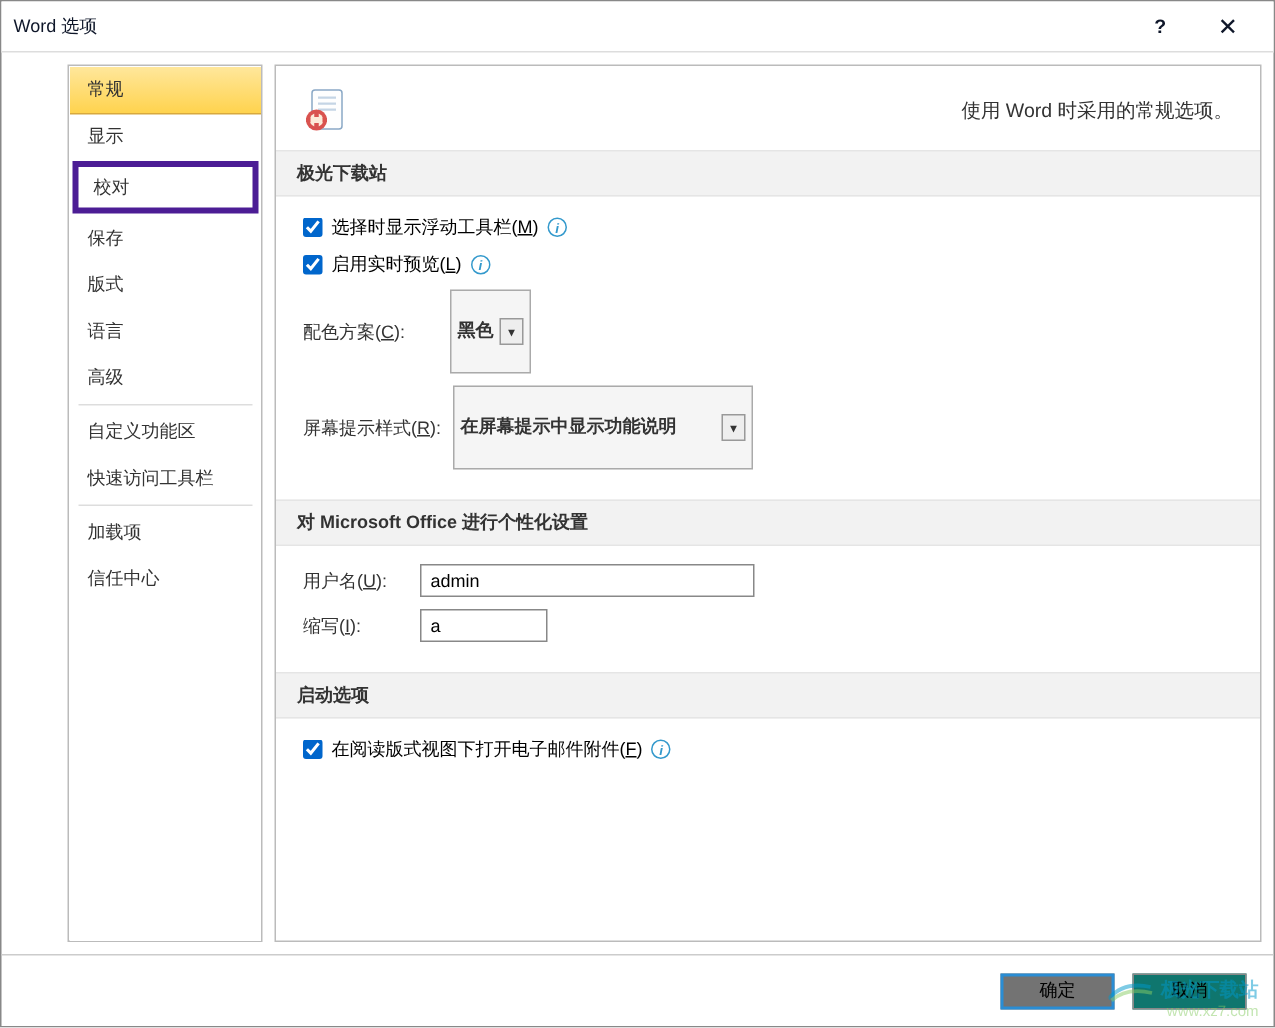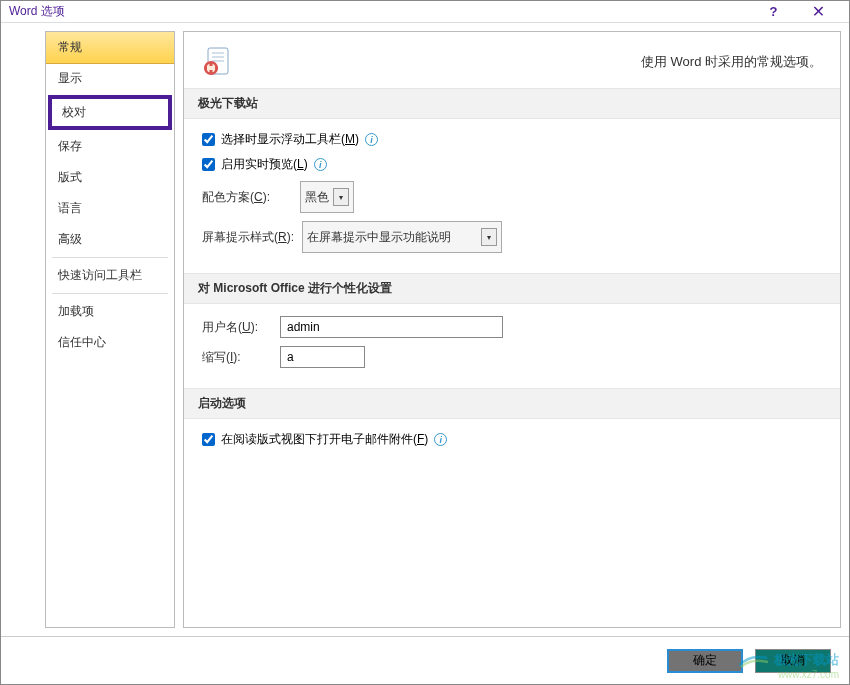--- a/index.html
+++ b/index.html
@@ -1,20 +1,20 @@
 <!DOCTYPE html>
 <html><head>
   <meta charset="utf-8">
   <style>
     * { margin: 0; padding: 0; box-sizing: border-box; font-family: "Microsoft YaHei", "Segoe UI", sans-serif; }
     body { background: #fff; width: 850px; height: 685px; overflow: hidden; position: relative; }
     
     .window { width: 850px; height: 685px; border: 1px solid #888; background: #fff; display: flex; flex-direction: column; }
     
-    .titlebar { height: 22px; background: #fff; display: flex; align-items: center; padding: 0 8px; border-bottom: 1px solid #ddd; font-size: 12px; color: #4c1d95; }
+    .titlebar { height: 34px; background: #fff; display: flex; align-items: center; padding: 0 8px; border-bottom: 1px solid #ddd; font-size: 12px; color: #0f172a; }
     .titlebar-title { flex: 1; }
     .titlebar-controls { display: flex; align-items: center; gap: 0; }
     .titlebar-btn { width: 45px; height: 30px; display: flex; align-items: center; justify-content: center; font-size: 13px; cursor: default; }
     .titlebar-btn.help { font-weight: bold; }
     .titlebar-btn.close { font-size: 16px; }
     
     .content { flex: 1; display: flex; padding: 8px; gap: 8px; overflow: hidden; margin-left: 36px; }
     
     .sidebar { width: 130px; border: 1px solid #bbb; background: #fff; overflow-y: auto; }
     .sidebar-item { padding: 7px 12px; font-size: 12px; color: #333; cursor: default; border-bottom: 0; }
@@ -32,21 +32,21 @@
     
     .section-body { padding: 12px 18px; }
     
     .form-row { display: flex; align-items: center; gap: 8px; margin-bottom: 8px; font-size: 12px; color: #333; }
     .form-row label { min-width: 90px; }
     .checkbox-row { display: flex; align-items: center; gap: 6px; margin-bottom: 8px; font-size: 12px; }
     .checkbox-row input[type="checkbox"] { width: 13px; height: 13px; accent-color: #0066cc; }
     
     .info-icon { width: 13px; height: 13px; border: 1px solid #3399cc; border-radius: 50%; display: inline-flex; align-items: center; justify-content: center; font-size: 9px; color: #3399cc; font-style: italic; font-weight: bold; }
     
-    .select-box { border: 1px solid #aaa; background: #f5f5f5; padding: 6px 4px; font-size: 12px; display: flex; align-items: flex-end; gap: 4px; min-width: 50px; }
+    .select-box { border: 1px solid #aaa; background: #f5f5f5; padding: 18px 4px; font-size: 12px; display: flex; align-items: flex-start; gap: 4px; min-width: 50px; font-weight: bold; }
     .dropdown-btn { border: 1px solid #999; background: #eee; width: 16px; height: 18px; display: flex; align-items: center; justify-content: center; font-size: 8px; }
     
     .text-input { border: 1px solid #888; padding: 3px 6px; font-size: 12px; background: #fff; }
     
     .bottom-bar { height: 48px; border-top: 1px solid #ccc; display: flex; align-items: center; justify-content: flex-end; padding: 0 18px; gap: 12px; position: relative; }
     .btn { min-width: 76px; height: 24px; border: 1px solid #888; background: #0f766e; font-size: 12px; cursor: default; display: flex; align-items: center; justify-content: center; }
     .btn.primary { border: 2px solid #2a8dd4; background: #737373; }
     
     .watermark { position: absolute; right: 10px; bottom: 4px; opacity: 0.5; display: flex; flex-direction: column; align-items: flex-end; font-size: 10px; pointer-events: none; }
     .watermark-logo { display: flex; align-items: center; gap: 5px; }
@@ -73,20 +73,21 @@
 
     <div class="sidebar">
       <div class="sidebar-item selected"><span>常规</span></div>
       <div class="sidebar-item"><span>显示</span></div>
       <div class="sidebar-item highlighted"><span>校对</span></div>
       <div class="sidebar-item"><span>保存</span></div>
       <div class="sidebar-item"><span>版式</span></div>
       <div class="sidebar-item"><span>语言</span></div>
       <div class="sidebar-item"><span>高级</span></div>
       <div class="sidebar-separator"></div>
+      <div class="sidebar-item"><span>自定义功能区</span></div>
       <div class="sidebar-item"><span>快速访问工具栏</span></div>
       <div class="sidebar-separator"></div>
       <div class="sidebar-item"><span>加载项</span></div>
       <div class="sidebar-item"><span>信任中心</span></div>
     </div>
 
     <div class="main">
 
       <div class="header">
         <div class="header-icon">

